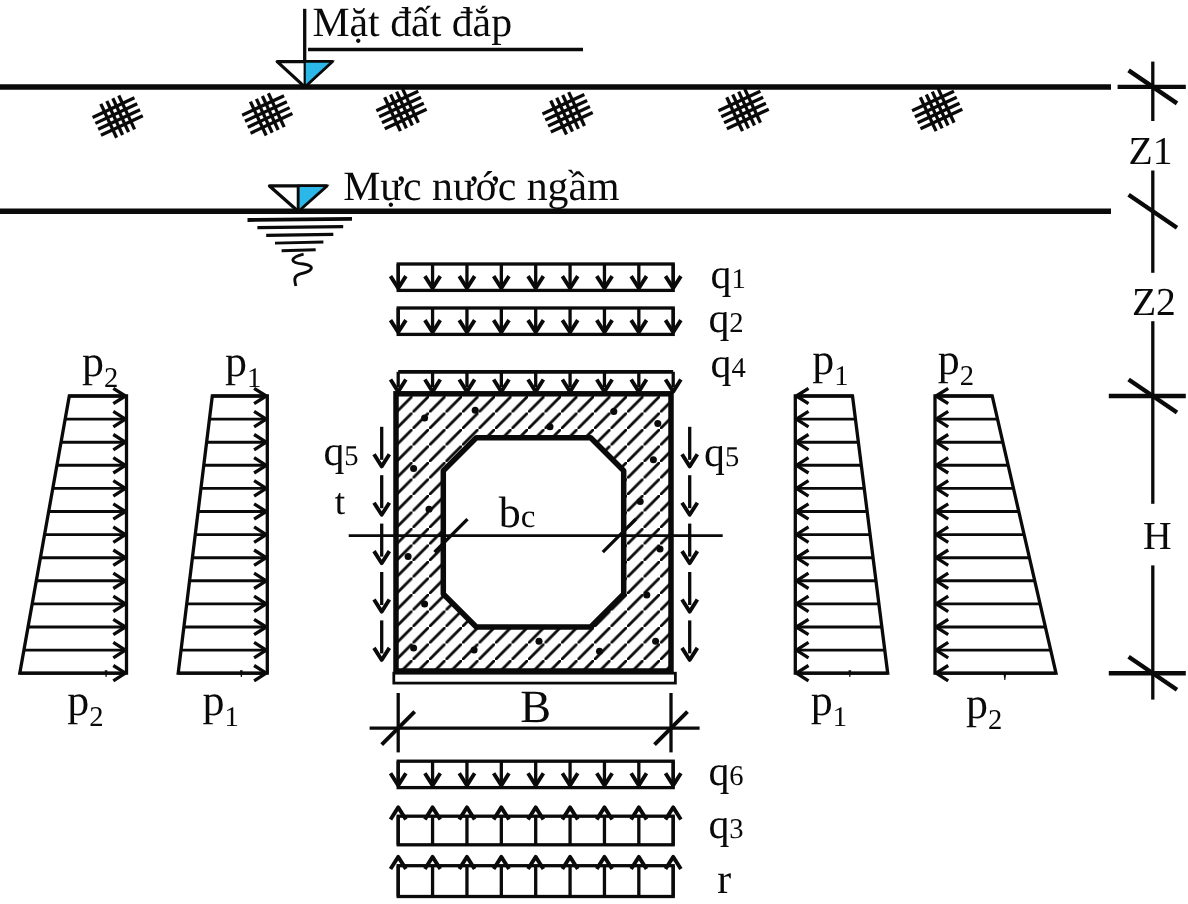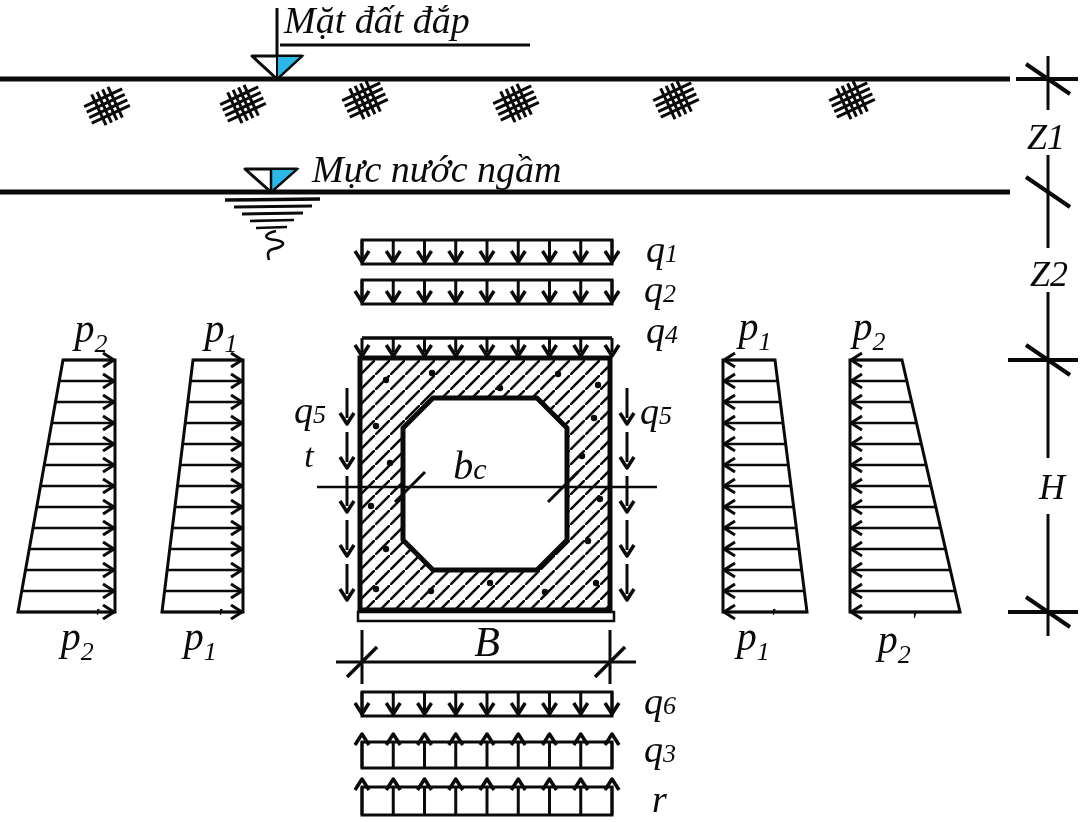--- a/index.html
+++ b/index.html
@@ -1,16 +1,16 @@
 <!DOCTYPE html>
 <html><head>
 <meta charset="utf-8">
 <style>
   html,body{margin:0;padding:0;background:#fff;}
-  #stage{position:relative;width:1080px;height:822px;background:#fff;overflow:hidden;font-style:italic;}
+  #stage{position:relative;width:1080px;height:822px;background:#fff;overflow:hidden;}
   svg{display:block;}
   text{font-family:"Liberation Serif","DejaVu Serif",serif;fill:#0a0a0a;}
   .t38{font-size:38px;}
   .t36{font-size:36px;}
   .t34{font-size:34px;}
   .t42{font-size:42px;}
   .base40{font-size:40px;}
   .base38{font-size:38px;}
   .small{font-size:26px;}
   .sub30{font-size:30px;}

